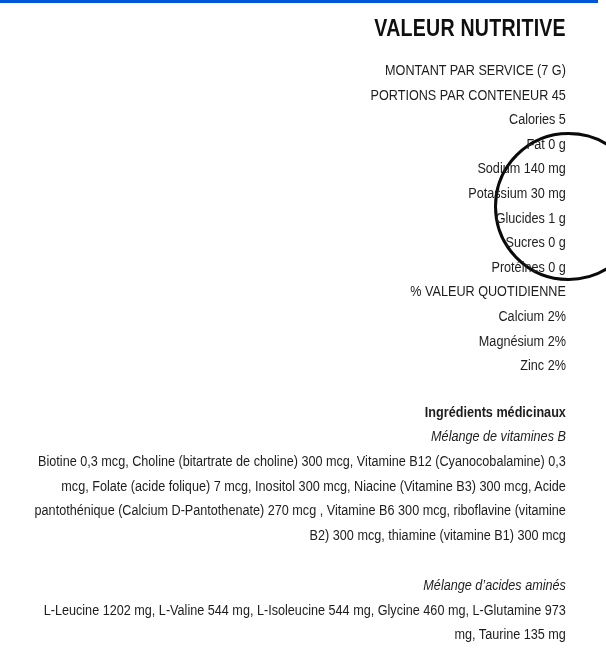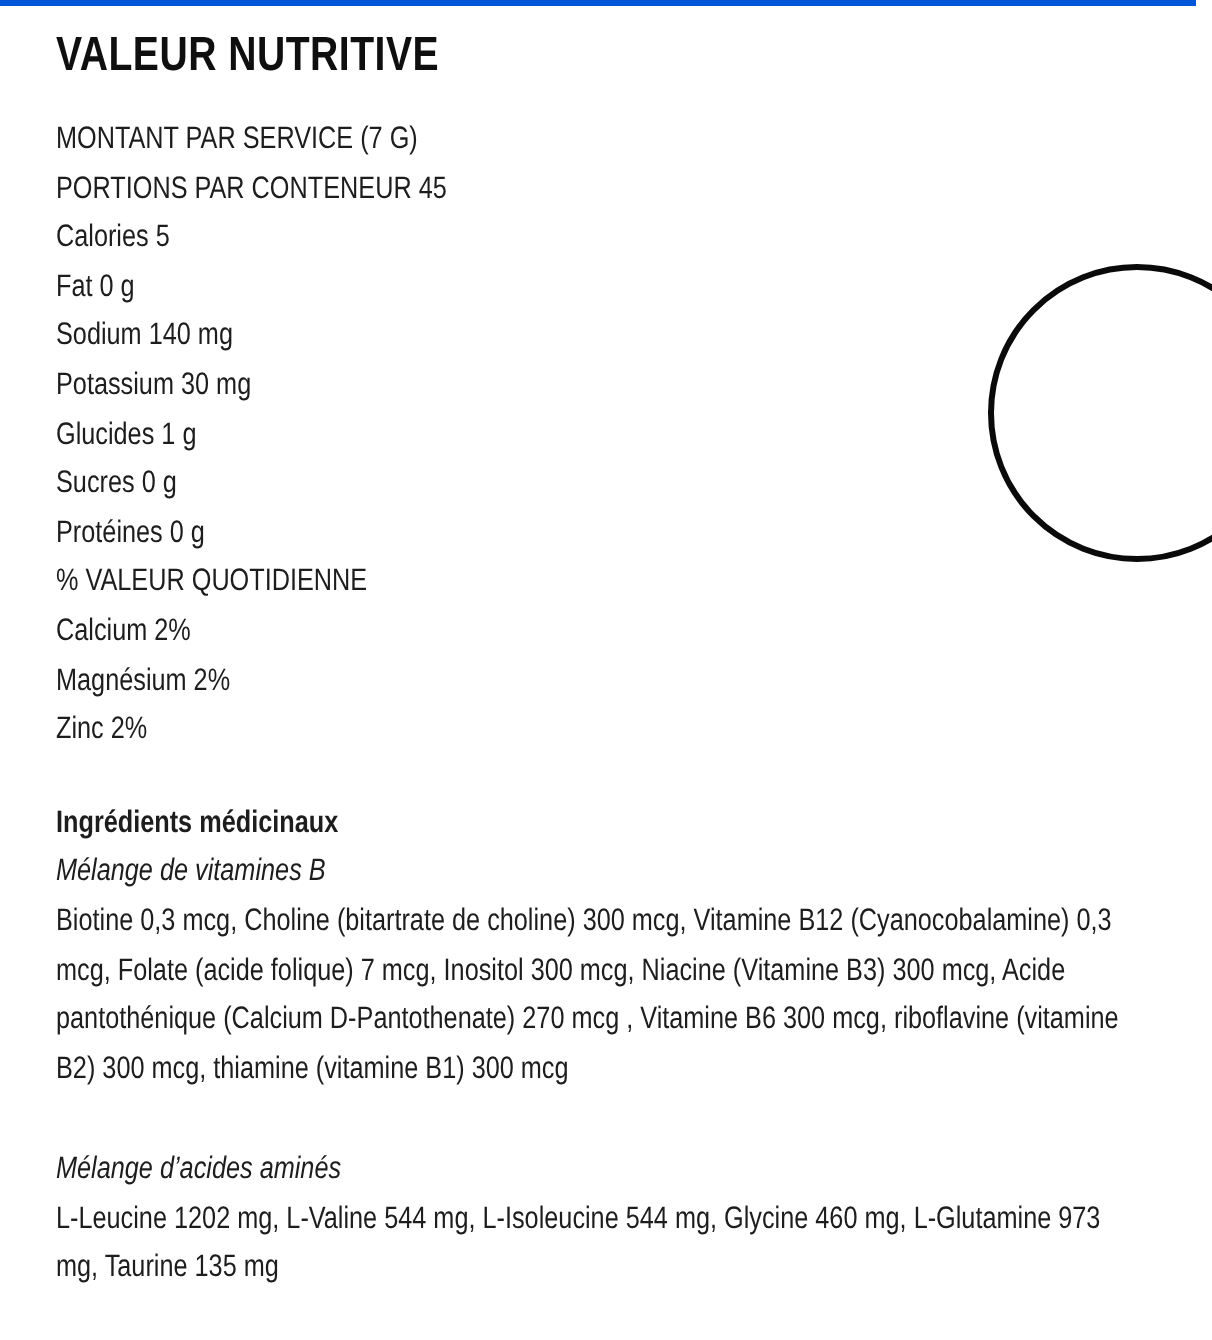--- a/index.html
+++ b/index.html
@@ -10,20 +10,21 @@
     background: #ffffff;
     overflow: hidden;
     font-family: "Liberation Sans", sans-serif;
   }
   .viewport {
     position: relative;
     width: 606px;
     height: 670px;
     background: #ffffff;
     overflow: hidden;
+    text-align: right;
   }
   .top-accent {
     position: absolute;
     top: 0;
     left: 0;
     width: 598px;
     height: 3px;
     background: #0056d6;
   }
   

